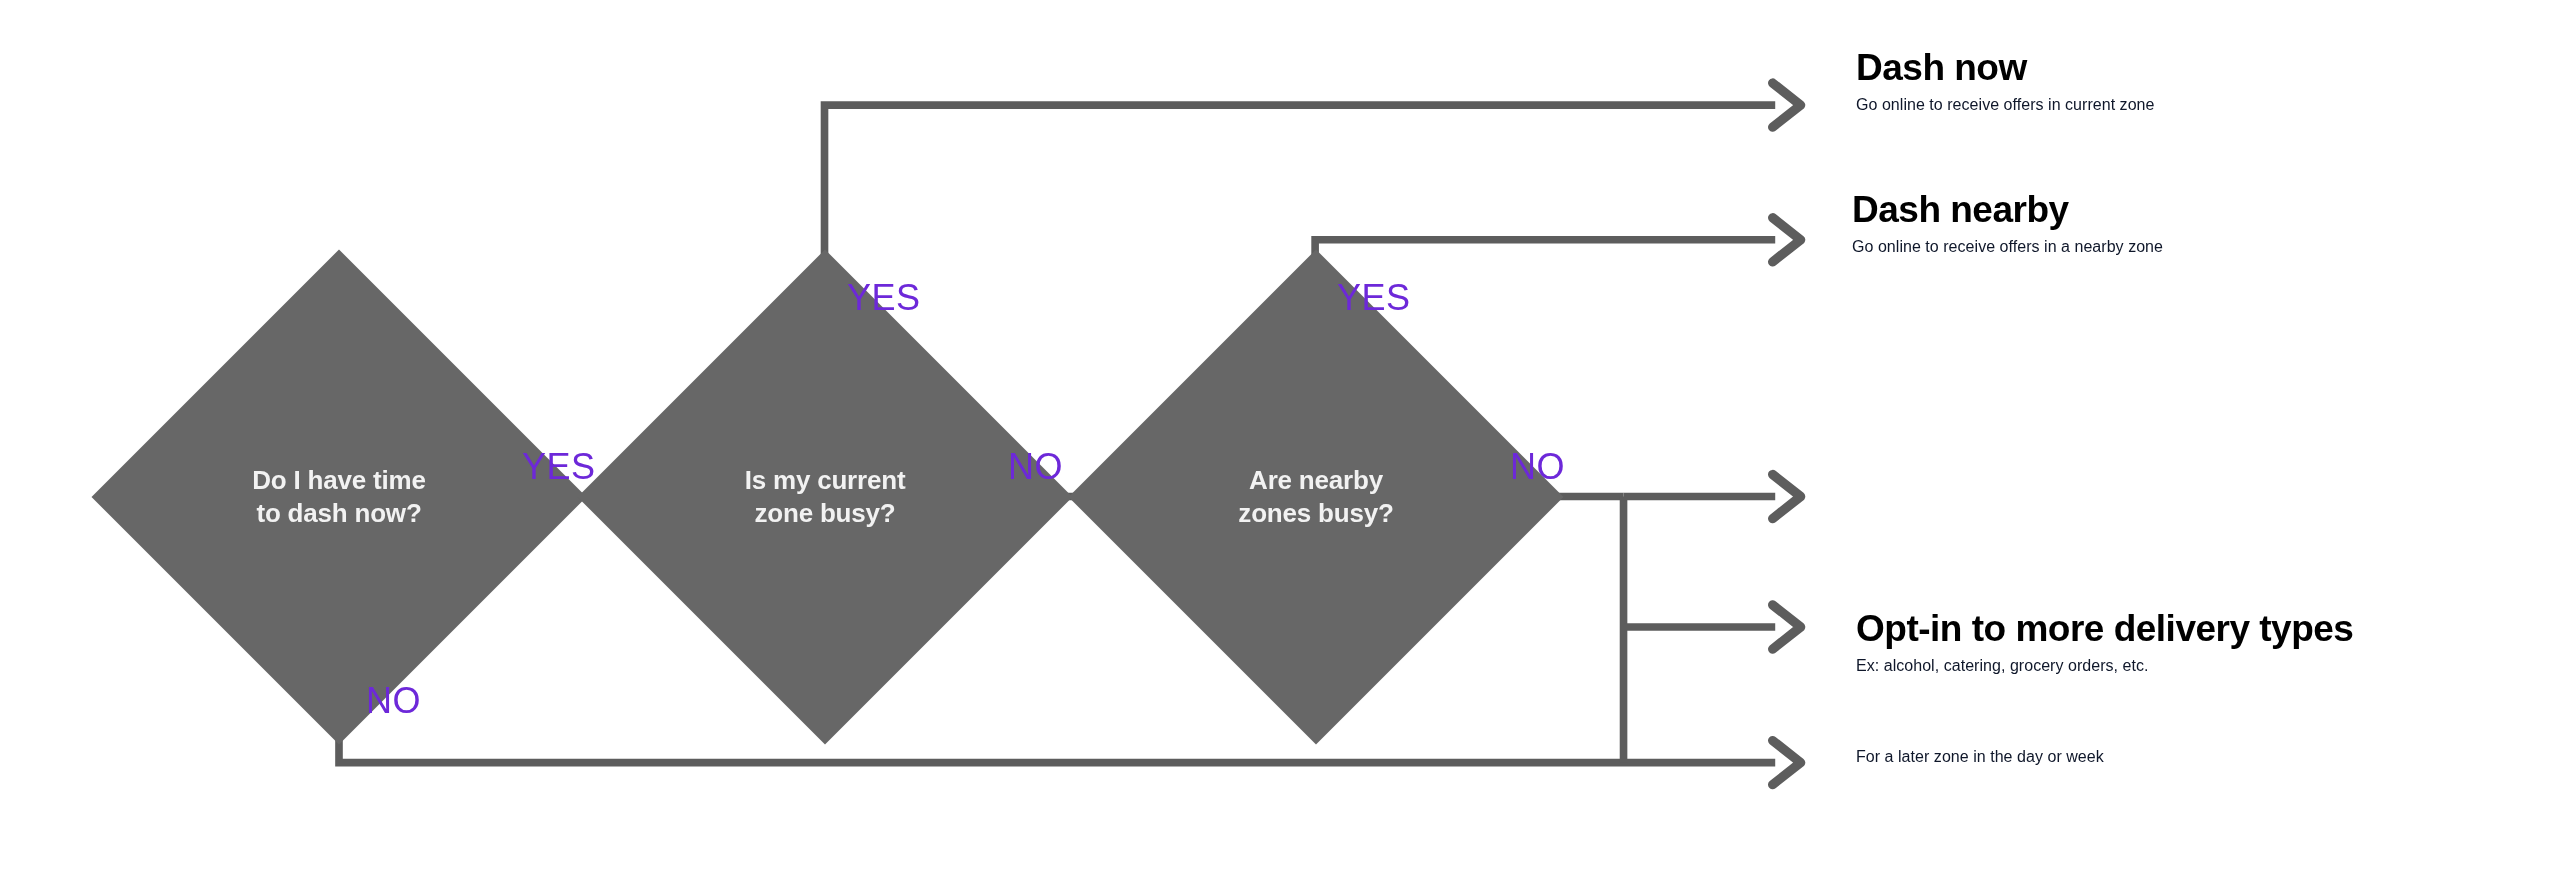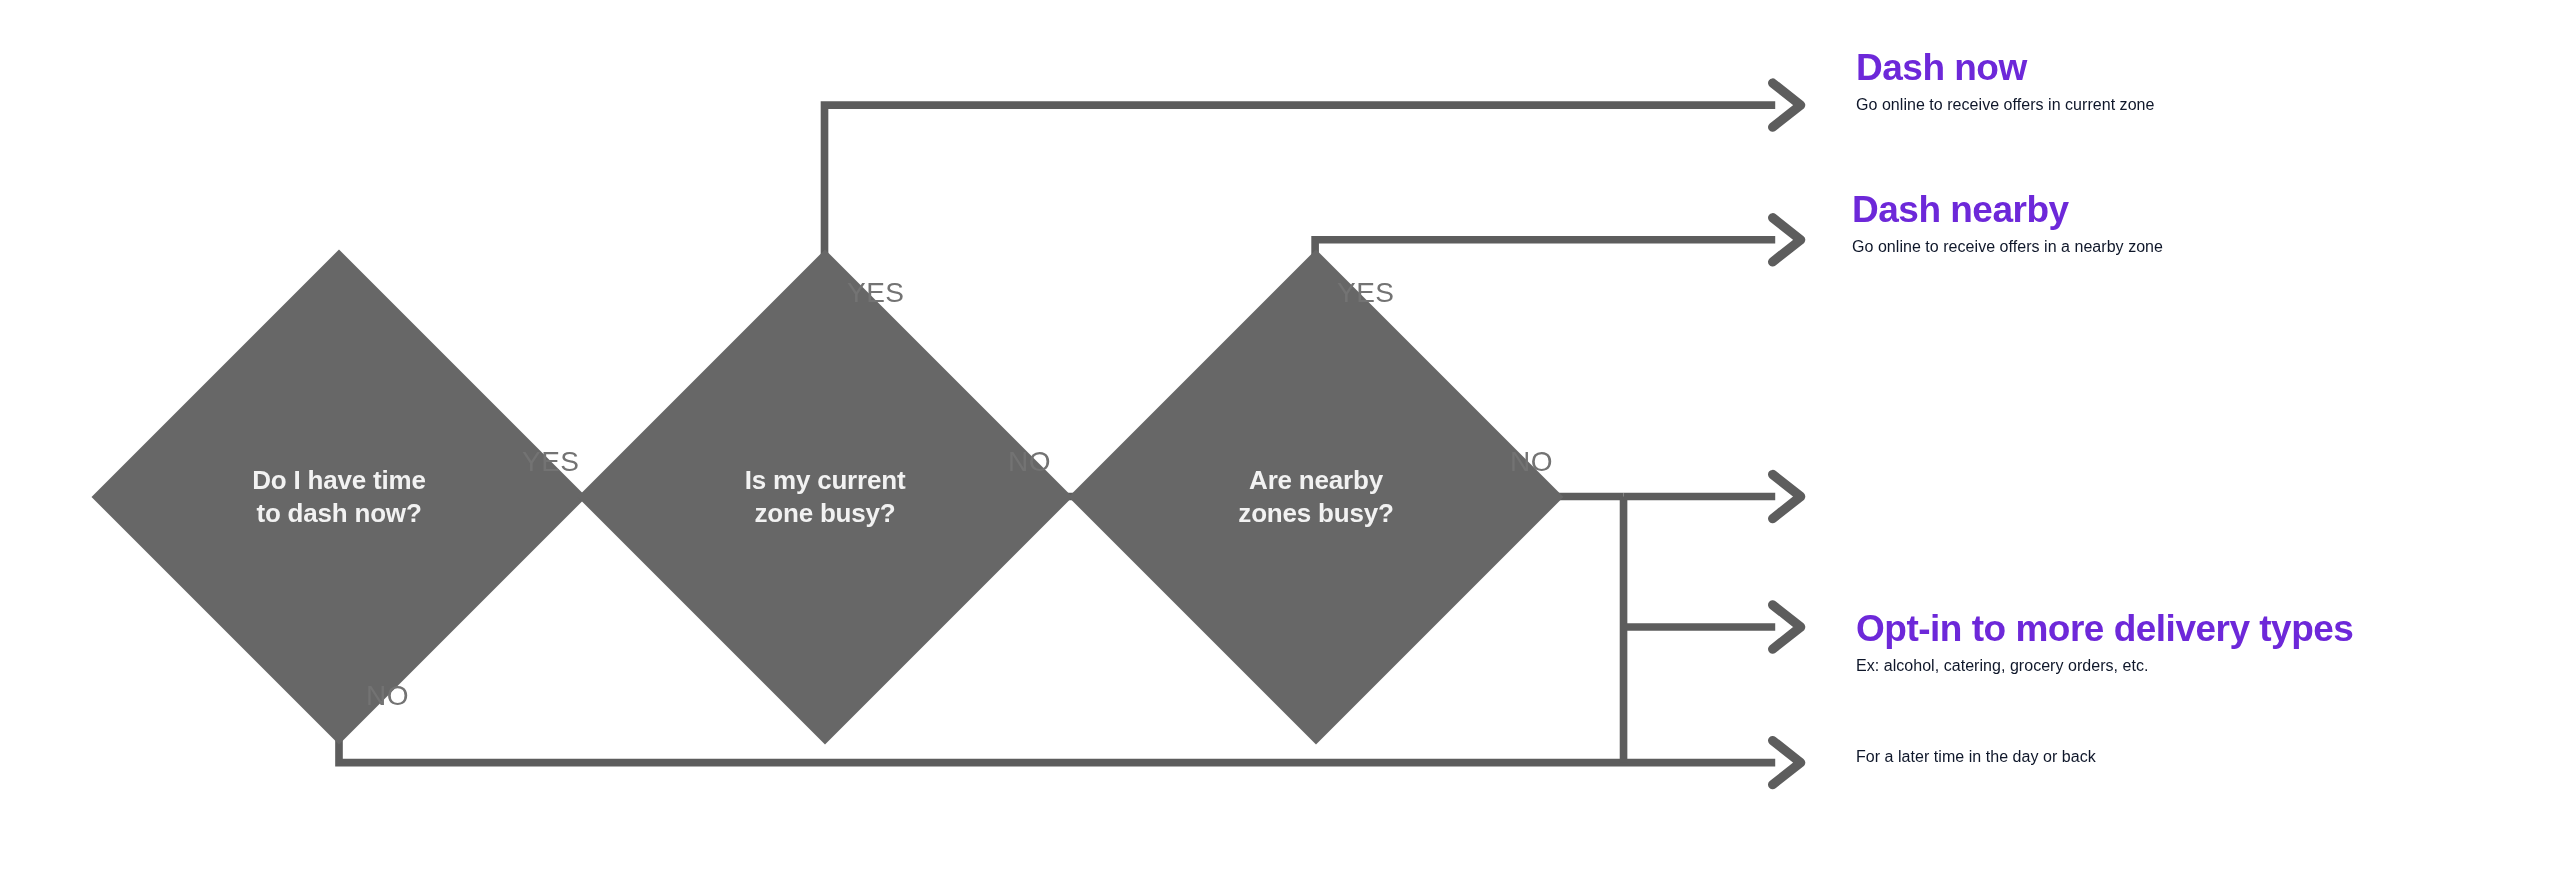--- a/index.html
+++ b/index.html
@@ -55,33 +55,33 @@
     font-size: 26px;
     line-height: 1.28;
     letter-spacing: -0.2px;
     white-space: pre-line;
     pointer-events: none;
   }
 
   
   .edge-label {
     position: absolute;
-    color: #737373;
-    font-size: 28px;
+    color: #6d28d9;
+    font-size: 36px;
     letter-spacing: 0.5px;
     white-space: nowrap;
   }
 
   
   .outcome {
     position: absolute;
     white-space: nowrap;
   }
   .outcome-title {
-    color: #6d28d9;
+    color: #000000;
     font-weight: bold;
     font-size: 37px;
     line-height: 1.05;
     letter-spacing: -0.5px;
   }
   .outcome-sub {
     color: #0f172a;
     font-size: 16px;
     line-height: 1.2;
     letter-spacing: 0.04px;
@@ -166,17 +166,17 @@
     <div class="outcome-sub">Go online to receive offers in a nearby zone</div>
   </div>
 
 
   <div class="outcome" style="left:1856px; top:610px;">
     <div class="outcome-title">Opt-in to more delivery types</div>
     <div class="outcome-sub italic">Ex: alcohol, catering, grocery orders, etc.</div>
   </div>
 
   <div class="outcome" style="left:1856px; top:739px;">
-    <div class="outcome-sub">For a later time in the day or back</div>
+    <div class="outcome-sub">For a later zone in the day or week</div>
   </div>
 
 </div>
 
 
 </body></html>

